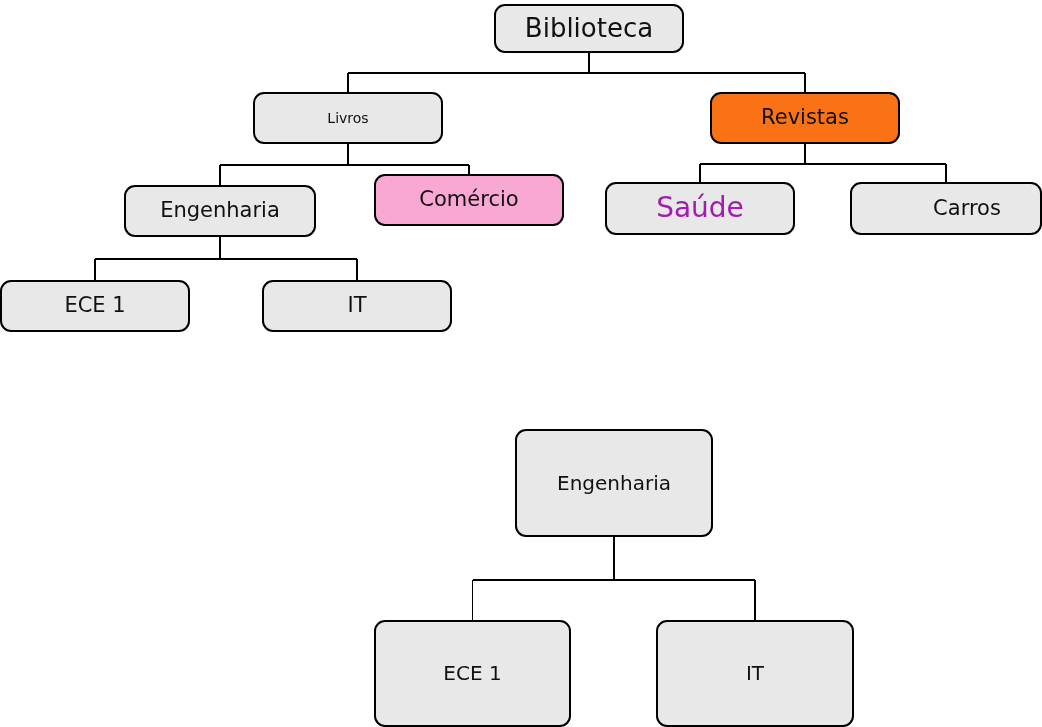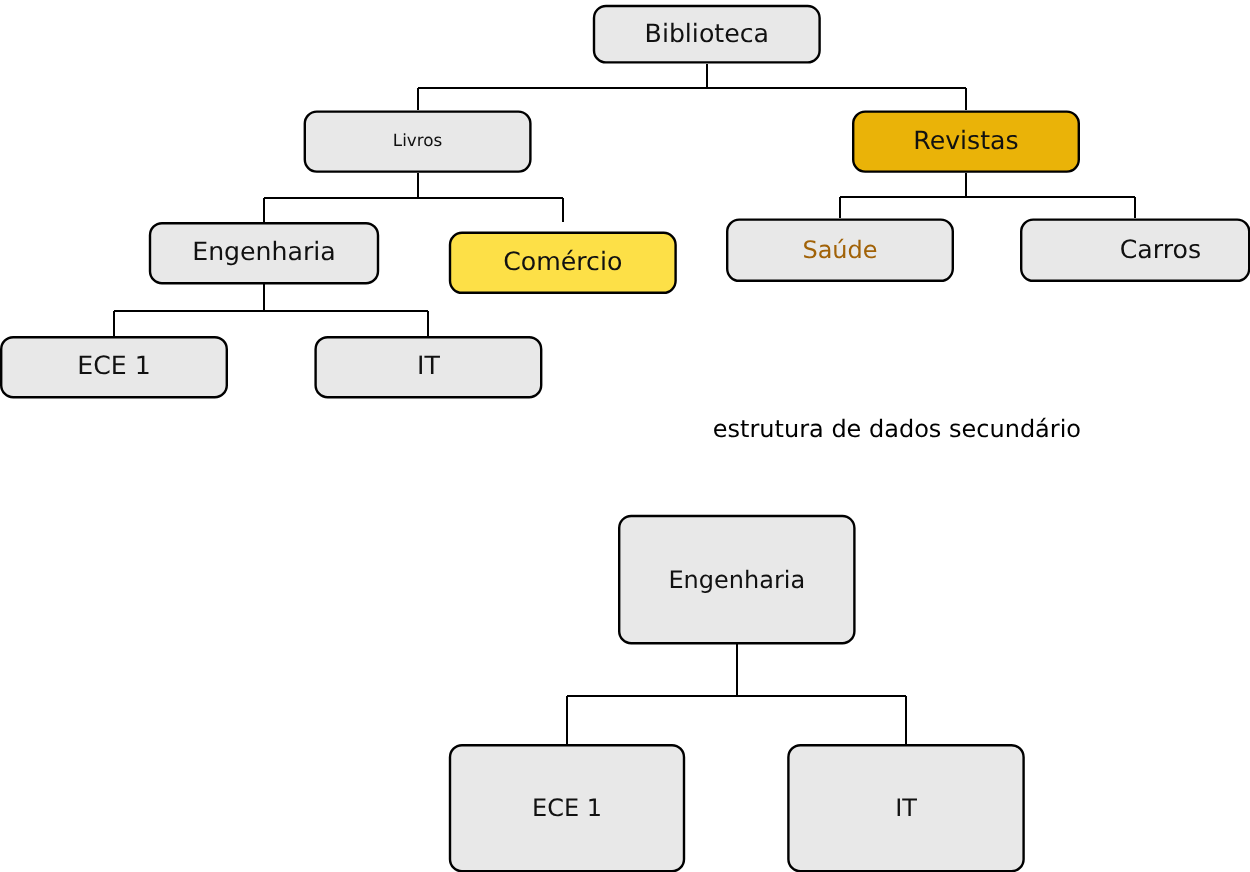--- a/index.html
+++ b/index.html
@@ -75,36 +75,36 @@
       <line x1="95" y1="259" x2="357" y2="259" stroke="#000000" stroke-width="1.6" shape-rendering="crispEdges"></line>
       <line x1="95" y1="259" x2="95" y2="280" stroke="#000000" stroke-width="1.6" shape-rendering="crispEdges"></line>
       <line x1="357" y1="259" x2="357" y2="280" stroke="#000000" stroke-width="1.6" shape-rendering="crispEdges"></line>
       <line x1="614" y1="537" x2="614" y2="580" stroke="#000000" stroke-width="1.6" shape-rendering="crispEdges"></line>
       <line x1="472.5" y1="580" x2="755" y2="580" stroke="#000000" stroke-width="1.6" shape-rendering="crispEdges"></line>
       <line x1="472.5" y1="580" x2="472.5" y2="620" stroke="#000000" stroke-width="1.6" shape-rendering="crispEdges"></line>
       <line x1="755" y1="580" x2="755" y2="620" stroke="#000000" stroke-width="1.6" shape-rendering="crispEdges"></line>
     </svg>
 
   <div id="node-layer">
-      <div class="node" style="left: 494px; top: 4px; width: 190px; height: 49px; font-size: 21px; background: rgb(232, 232, 232); border-color: rgb(0, 0, 0); color: rgb(17, 17, 17);">
+      <div class="node" style="left: 494px; top: 4px; width: 190px; height: 49px; font-size: 26px; background: rgb(232, 232, 232); border-color: rgb(0, 0, 0); color: rgb(17, 17, 17);">
         <span class="node-label">Biblioteca</span>
       </div>
       <div class="node" style="left: 253px; top: 92px; width: 190px; height: 52px; font-size: 14px; background: rgb(232, 232, 232); border-color: rgb(0, 0, 0); color: rgb(17, 17, 17);">
         <span class="node-label">Livros</span>
       </div>
-      <div class="node" style="left: 710px; top: 92px; width: 190px; height: 52px; font-size: 21px; background: #eab308; border-color: rgb(0, 0, 0); color: rgb(17, 17, 17);">
+      <div class="node" style="left: 710px; top: 92px; width: 190px; height: 52px; font-size: 21px; background: #f97316; border-color: rgb(0, 0, 0); color: rgb(17, 17, 17);">
         <span class="node-label">Revistas</span>
       </div>
       <div class="node" style="left: 124px; top: 185px; width: 192px; height: 52px; font-size: 21px; background: rgb(232, 232, 232); border-color: rgb(0, 0, 0); color: rgb(17, 17, 17);">
         <span class="node-label">Engenharia</span>
       </div>
-      <div class="node" style="left: 374px; top: 193px; width: 190px; height: 52px; font-size: 21px; background: #fde047; border-color: rgb(0, 0, 0); color: rgb(17, 17, 17);">
+      <div class="node" style="left: 374px; top: 174px; width: 190px; height: 52px; font-size: 21px; background: #f9a8d4; border-color: rgb(0, 0, 0); color: rgb(17, 17, 17);">
         <span class="node-label">Comércio</span>
       </div>
-      <div class="node" style="left: 605px; top: 182px; width: 190px; height: 53px; font-size: 20px; background: rgb(232, 232, 232); border-color: rgb(0, 0, 0); color: #a16207;">
+      <div class="node" style="left: 605px; top: 182px; width: 190px; height: 53px; font-size: 28px; background: rgb(232, 232, 232); border-color: rgb(0, 0, 0); color: #a21caf;">
         <span class="node-label">Saúde</span>
       </div>
       <div class="node" style="left: 850px; top: 182px; width: 192px; height: 53px; font-size: 21px; background: rgb(232, 232, 232); border-color: rgb(0, 0, 0); color: rgb(17, 17, 17); padding-left: 42px;">
         <span class="node-label">Carros</span>
       </div>
       <div class="node" style="left: 0px; top: 280px; width: 190px; height: 52px; font-size: 21px; background: rgb(232, 232, 232); border-color: rgb(0, 0, 0); color: rgb(17, 17, 17);">
         <span class="node-label">ECE 1</span>
       </div>
       <div class="node" style="left: 262px; top: 280px; width: 190px; height: 52px; font-size: 21px; background: rgb(232, 232, 232); border-color: rgb(0, 0, 0); color: rgb(17, 17, 17);">
         <span class="node-label">IT</span>
@@ -113,16 +113,13 @@
         <span class="node-label">Engenharia</span>
       </div>
       <div class="node" style="left: 374px; top: 620px; width: 197px; height: 107px; font-size: 20px; background: rgb(232, 232, 232); border-color: rgb(0, 0, 0); color: rgb(17, 17, 17);">
         <span class="node-label">ECE 1</span>
       </div>
       <div class="node" style="left: 656px; top: 620px; width: 198px; height: 107px; font-size: 20px; background: rgb(232, 232, 232); border-color: rgb(0, 0, 0); color: rgb(17, 17, 17);">
         <span class="node-label">IT</span>
       </div>
     </div>
 
-  <div class="caption" id="caption" style="left: 594px; top: 345px; font-size: 20px;">
-    <span>estrutura de dados secundário</span>
-  </div>
 </div>
 
 </body></html>

